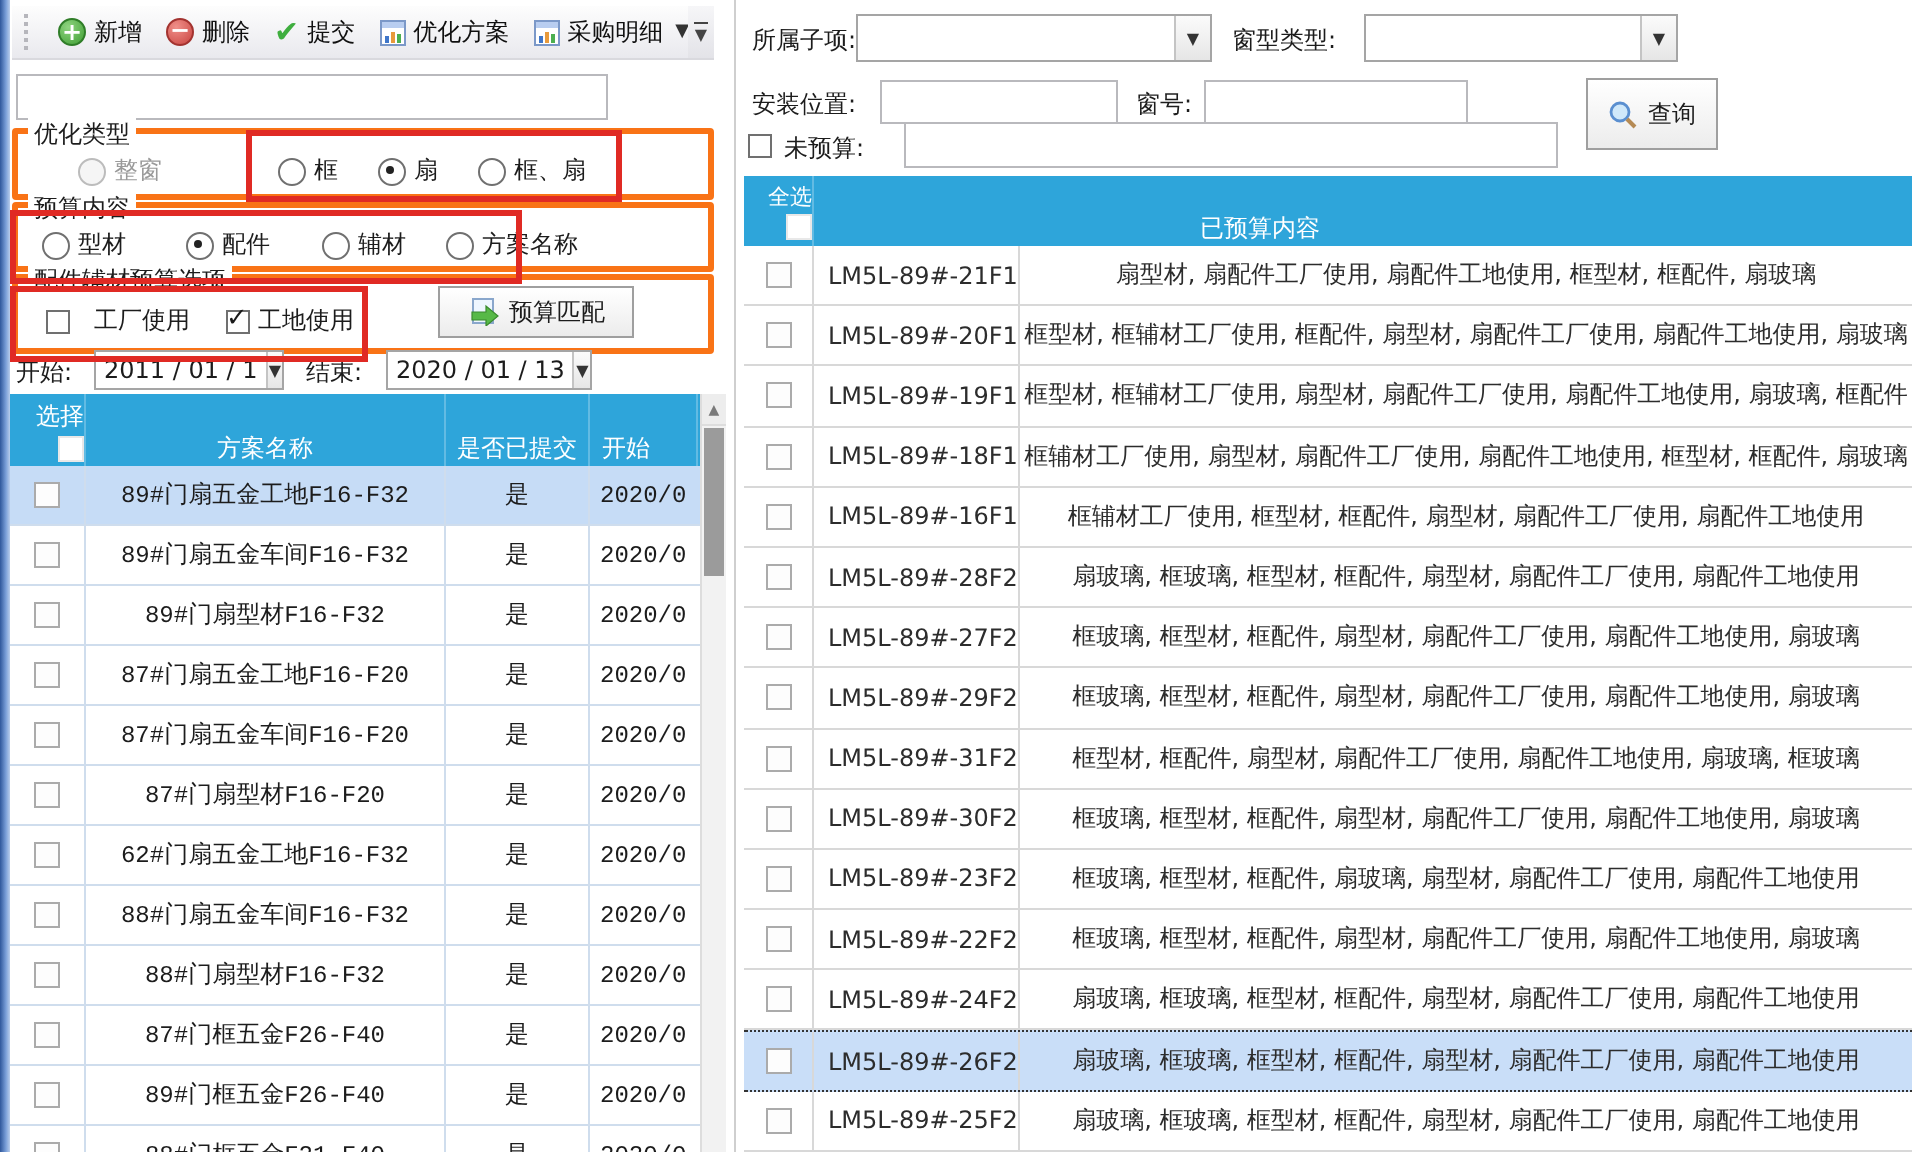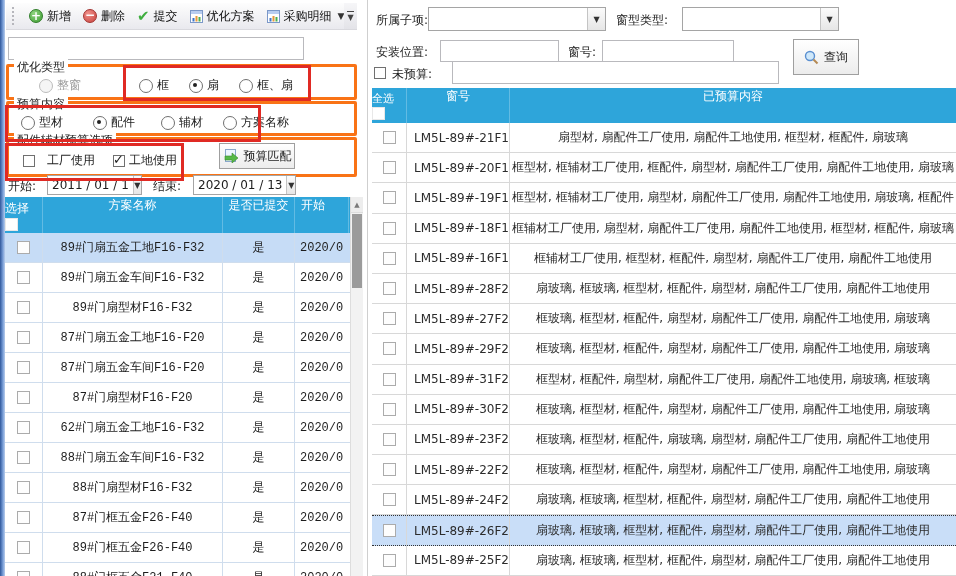--- a/index.html
+++ b/index.html
@@ -33,21 +33,21 @@
   .dis-lbl{color:#9a9a9a;}
   .redrect{border:3px solid #e02a24;pointer-events:none;z-index:6;}
   
   .win-btn{border:1px solid #9f9f9f;background:linear-gradient(#ffffff,#ececec);display:inline-flex;align-items:center;justify-content:center;gap:5px;box-sizing:border-box;cursor:default;}
   
   .dcombo{border:1px solid #a5a5a5;background:#fff;display:flex;align-items:center;box-sizing:border-box;height:20px;}
   .dcombo .val{flex:1;padding:0 4px;white-space:nowrap;}
   .dcombo .drop{width:15px;align-self:stretch;border-left:1px solid #c4c4c4;background:linear-gradient(#fbfbfb,#e6e6e6);display:flex;align-items:center;justify-content:center;font-size:8px;color:#333;}
   
   .thead{background:#2ea5da;color:#fff;display:flex;box-sizing:border-box;}
-  .thc{display:flex;align-items:flex-start;justify-content:center;box-sizing:border-box;border-right:1px solid rgba(255,255,255,0.25);overflow:hidden;}
+  .thc{display:flex;align-items:flex-end;justify-content:center;box-sizing:border-box;border-right:1px solid rgba(255,255,255,0.25);overflow:hidden;}
   .thc.stack{flex-direction:column;justify-content:center;gap:1px;}
   .thc .hcb{width:13px;height:13px;background:#fff;border:1px solid #e8e8e8;box-sizing:border-box;}
   .lrow,.rrow{display:flex;box-sizing:border-box;background:#fff;}
   .lrow{height:30px;border-bottom:1px solid #cfdded;font-family:Liberation Mono, monospace;}
   .rrow{height:30.2px;border-bottom:1px solid #d8d8d8;}
   .lc{display:flex;align-items:center;justify-content:center;box-sizing:border-box;border-right:1px solid #cfdded;overflow:hidden;white-space:nowrap;}
   .rc{display:flex;align-items:center;box-sizing:border-box;border-right:1px solid #d8d8d8;overflow:hidden;white-space:nowrap;color:#2c2c2c;}
   .lrow .cb,.rrow .cb{width:13px;height:13px;border:1px solid #ababab;background:#fdfdfd;box-sizing:border-box;}
   .lrow.sel{background:#c6dcf6;}
   .rrow.sel{background:#c9def8;border-top:1px dotted #333;border-bottom:1px dotted #333;}
@@ -154,21 +154,21 @@
   <div class="abs gbox" style="left:1px;top:137px;width:351px;height:40px;">
     <span class="glabel">配件辅材预算选项</span>
     <span class="opt abs" style="left:14px;top:12px;gap:12px;">
       <span class="cbx"></span>
       <span class="lbl">工厂使用</span>
     </span>
     <span class="opt abs" style="left:104px;top:12px;">
       <span class="cbx on"></span>
       <span class="lbl">工地使用</span>
     </span>
-    <span class="win-btn abs" style="left:210px;top:3px;width:76px;height:26px;">
+    <span class="win-btn abs" style="left:210px;top:3px;width:98px;height:26px;">
       <svg width="16" height="14">
           <rect x="2.5" y="0.5" width="10" height="12" fill="#eef6ff" stroke="#8aa7cc"></rect>
           <polygon points="2,7 9,7 9,4 15,9 9,14 9,11 2,11" fill="#57b947" stroke="#3a8a2e" stroke-width="0.6"></polygon>
         </svg>
       <span>预算匹配</span>
     </span>
   </div>
   <div class="abs redrect" style="left:0px;top:143px;width:173px;height:32px;"></div>
 
   <span class="abs flabel" style="left:3px;top:178px;">开始:</span>
@@ -329,21 +329,20 @@
   <span class="abs flabel" style="left:20px;top:66px;">未预算:</span>
   <input class="abs txt-input" style="left: 80px; top: 61px; width: 327px; height: 23px;" value="">
 
   
   <div class="abs" style="left:0;top:88px;width:584px;height:488px;overflow:hidden;">
     <div class="thead" style="height:35px;">
       <div class="thc stack" style="width:35px;">
         <span style="font-size:11px;">全选</span>
         <span class="hcb"></span>
       </div>
-      <div class="thc" style="width:103px;">窗号</div>
       <div class="thc" style="width:446px;border-right:none;">已预算内容</div>
     </div>
     <div>
         <div class="rrow">
           <div class="rc" style="width:35px;justify-content:center;">
             <span class="cb"></span>
           </div>
           <div class="rc" style="width:103px;padding-left:7px;">LM5L-89#-21F19</div>
           <div class="rc" style="width:446px;justify-content:center;border-right:none;">扇型材, 扇配件工厂使用, 扇配件工地使用, 框型材, 框配件, 扇玻璃</div>
         </div>

